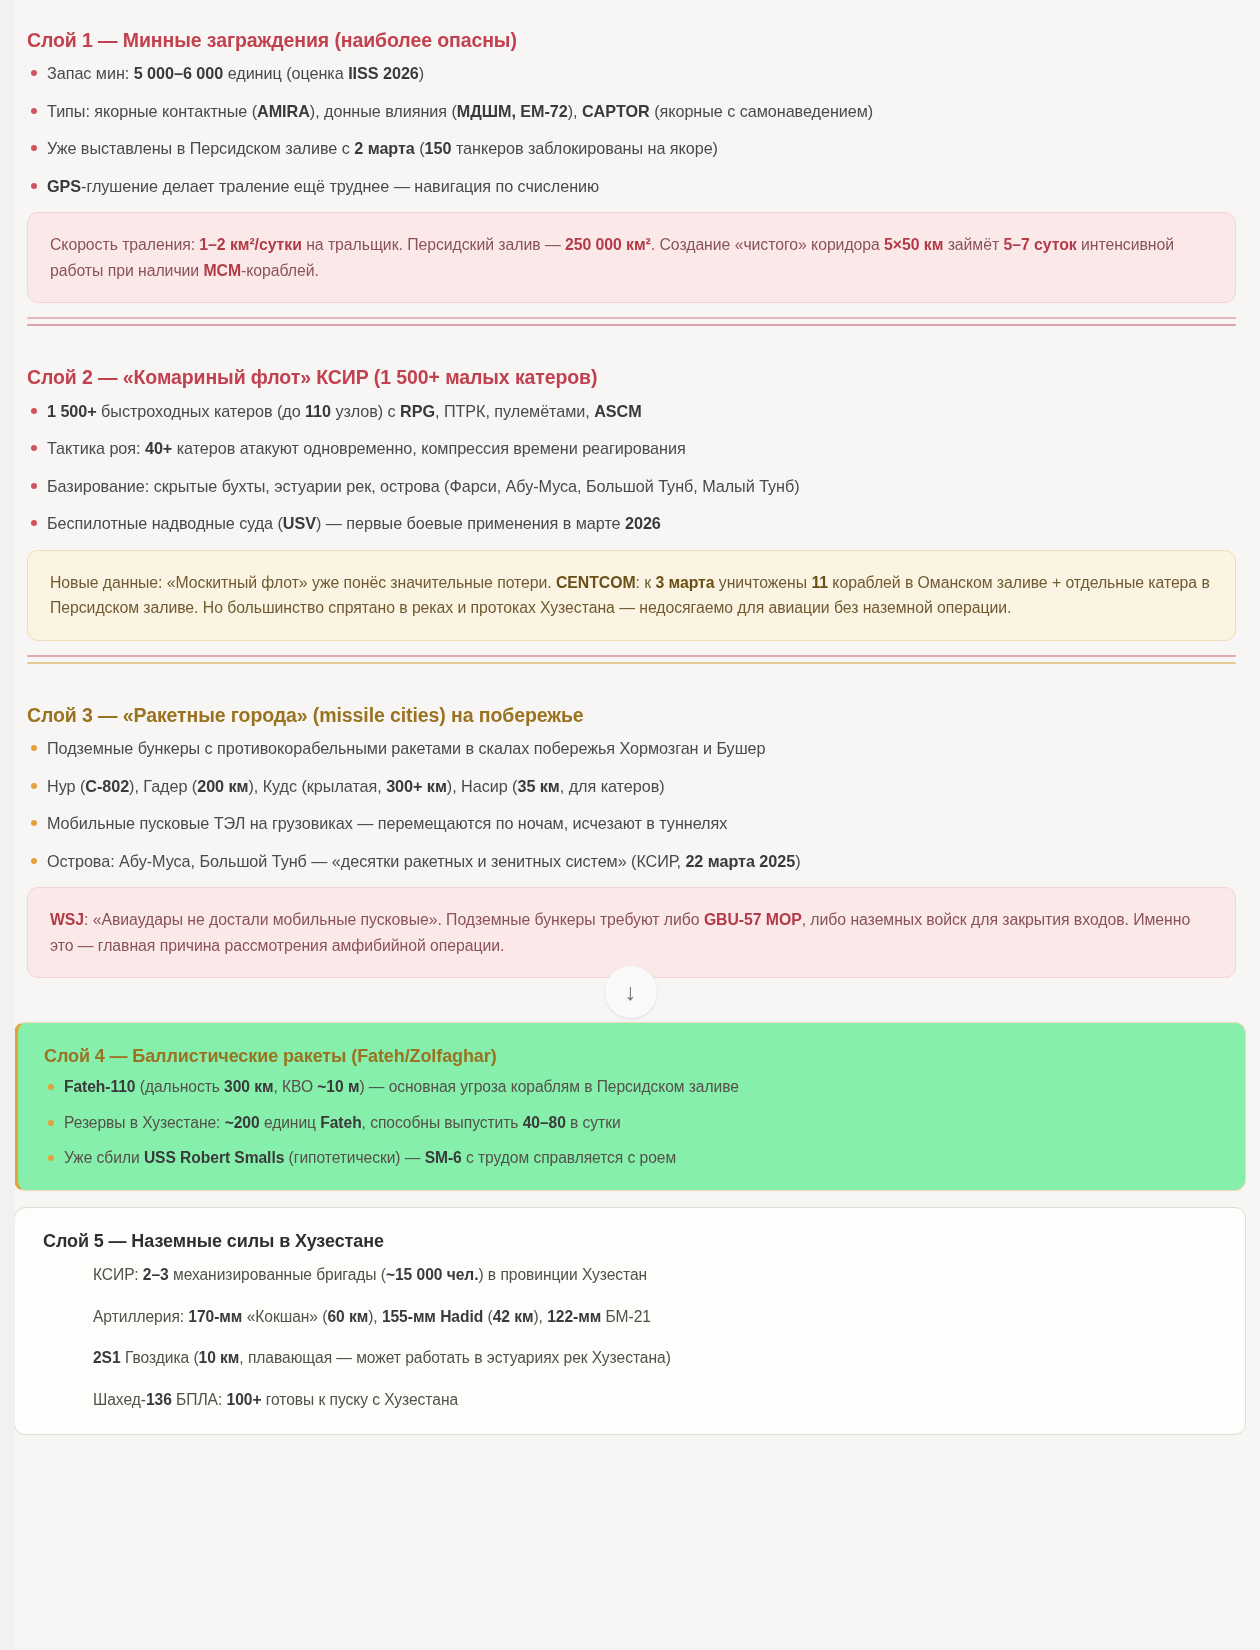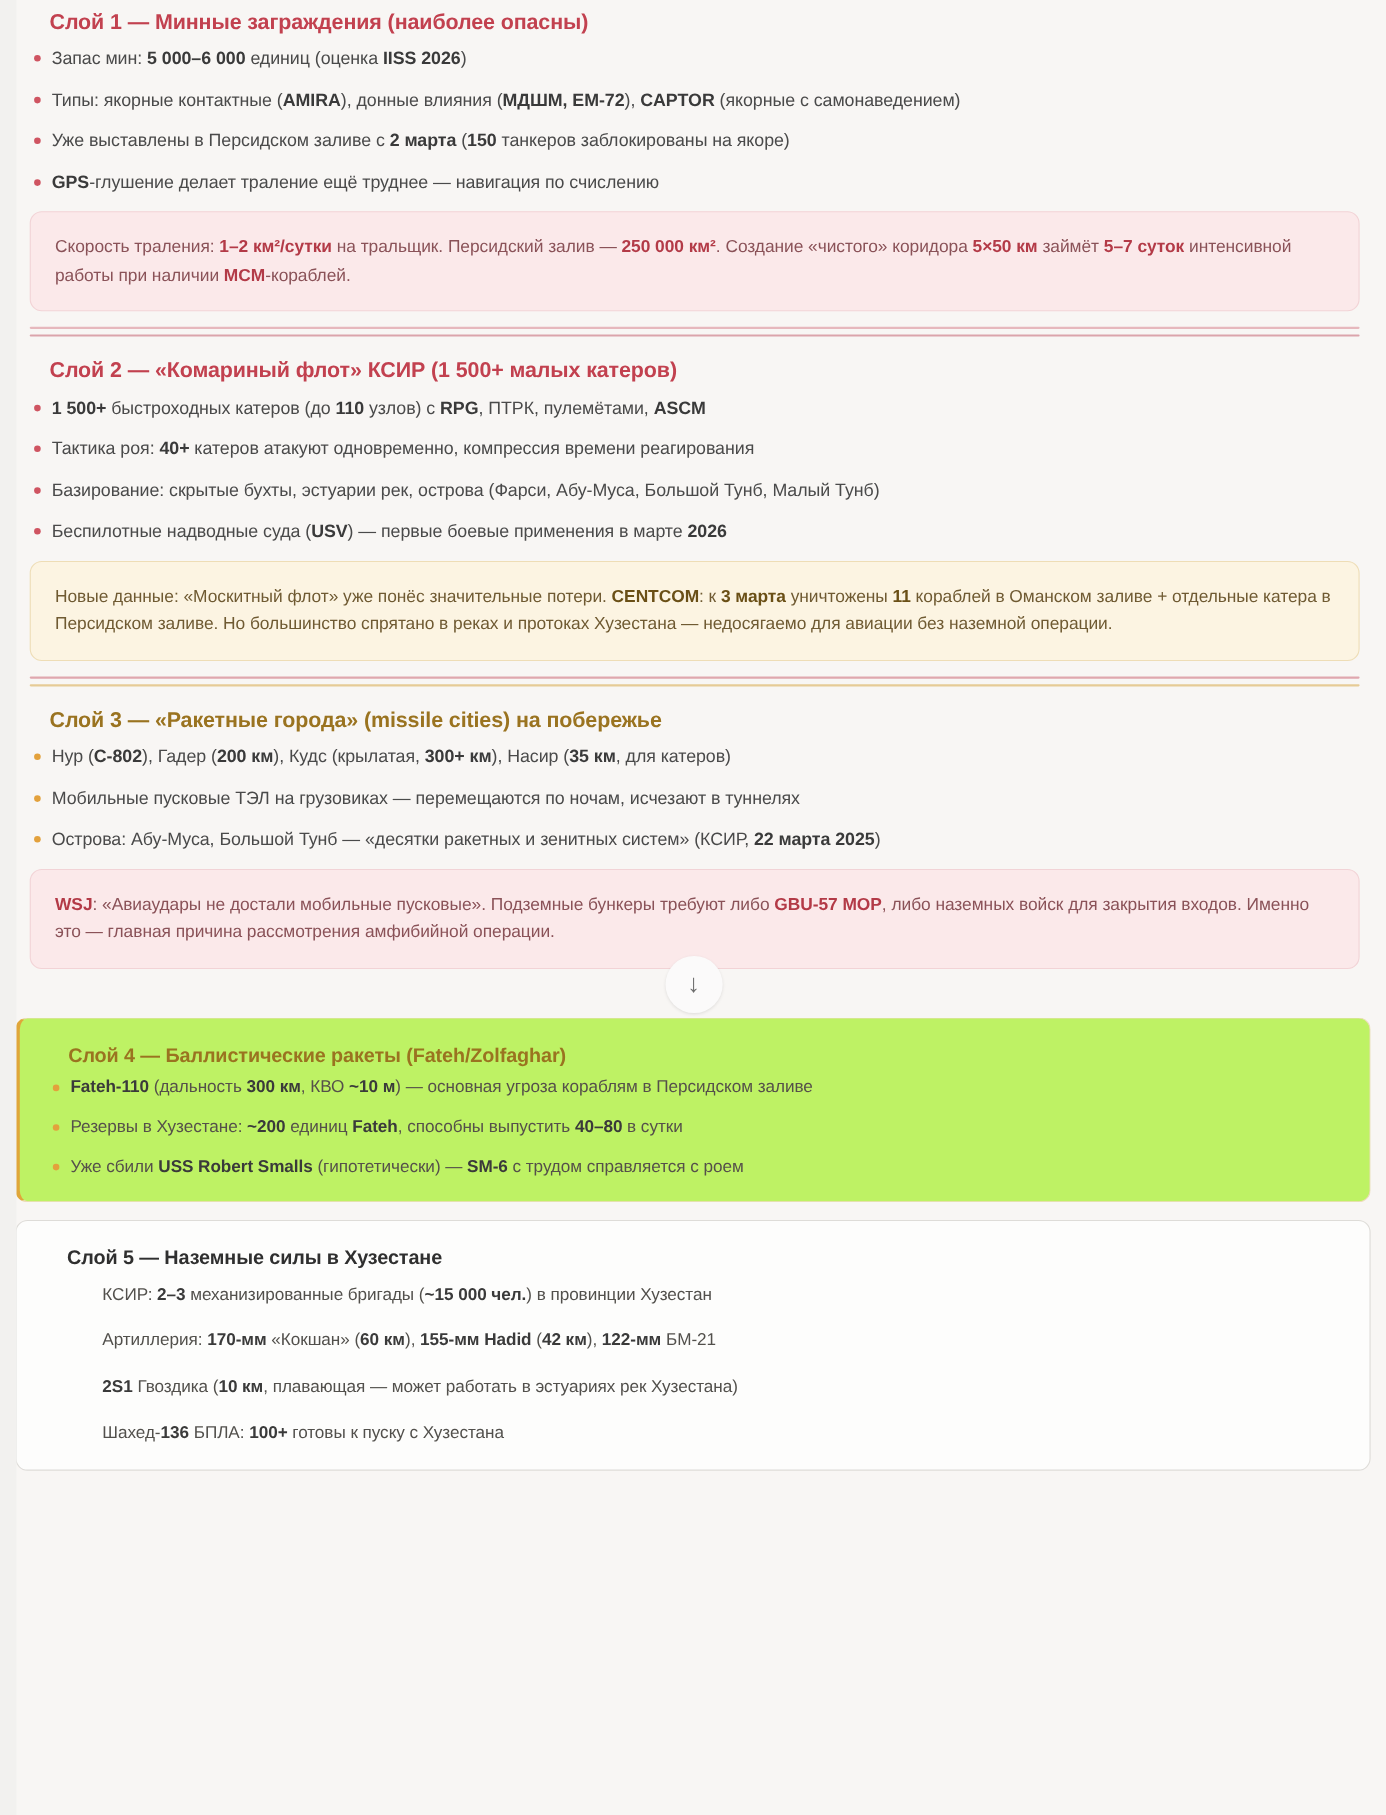--- a/index.html
+++ b/index.html
@@ -40,22 +40,21 @@
   }
 
   
   .layer { padding: 0 0 0 0; }
 
   .layer-title {
     font-size: 19.5px;
     font-weight: 700;
     letter-spacing: -0.1px;
     line-height: 1.25;
-    padding: 8px 0 10px 2px;
-    margin-left: 18px;
+    padding: 28px 0 10px 2px;
   }
 
   .t-red   { color: #c2414f; }
   .t-amber { color: #9a7320; }
 
   ul.blist { list-style: none; padding: 0; margin: 0; }
   ul.blist > li {
     position: relative;
     padding: 0 0 0 20px;
     margin: 0 0 14px 2px;
@@ -139,21 +138,21 @@
     line-height: 1;
   }
 
   
   .card {
     border-radius: 11px;
     padding: 18px 22px 16px 24px;
     margin: 0 14px 16px 14px;
   }
   .card-4 {
-    background: #bef264;
+    background: #86efac;
     border: 1px solid #ecdcb9;
     border-left: 4px solid #e0a63a;
   }
   .card-4 .layer-title { padding-top: 4px; padding-bottom: 8px; font-size: 18px; }
   .card-4 ul.blist > li {
     font-size: 15.6px;
     margin-bottom: 13px;
     color: #55504a;
   }
   .card-4 ul.blist > li:last-child { margin-bottom: 4px; }
@@ -218,20 +217,21 @@
     </section>
 
     <div class="divider dv-red-amber">
       <div class="ln a"></div>
       <div class="ln b"></div>
     </div>
 
     <section class="layer">
       <h2 class="layer-title t-amber">Слой 3 — «Ракетные города» (missile cities) на побережье</h2>
       <ul class="blist bullets-amber">
+          <li>Подземные бункеры с противокорабельными ракетами в скалах побережья Хормозган и Бушер</li>
           <li>Нур (<b>C-802</b>), Гадер (<b>200 км</b>), Кудс (крылатая, <b>300+ км</b>), Насир (<b>35 км</b>, для катеров)</li>
           <li>Мобильные пусковые ТЭЛ на грузовиках — перемещаются по ночам, исчезают в туннелях</li>
           <li>Острова: Абу-Муса, Большой Тунб — «десятки ракетных и зенитных систем» (КСИР, <b>22 марта 2025</b>)</li>
         </ul>
       <div class="callout pink"><b>WSJ</b>: «Авиаудары не достали мобильные пусковые». Подземные бункеры требуют либо <b>GBU-57 MOP</b>, либо наземных войск для закрытия входов. Именно это — главная причина рассмотрения амфибийной операции.</div>
     </section>
 
     <div class="arrow-wrap">
       <div class="arrow-chip">↓</div>
     </div>

